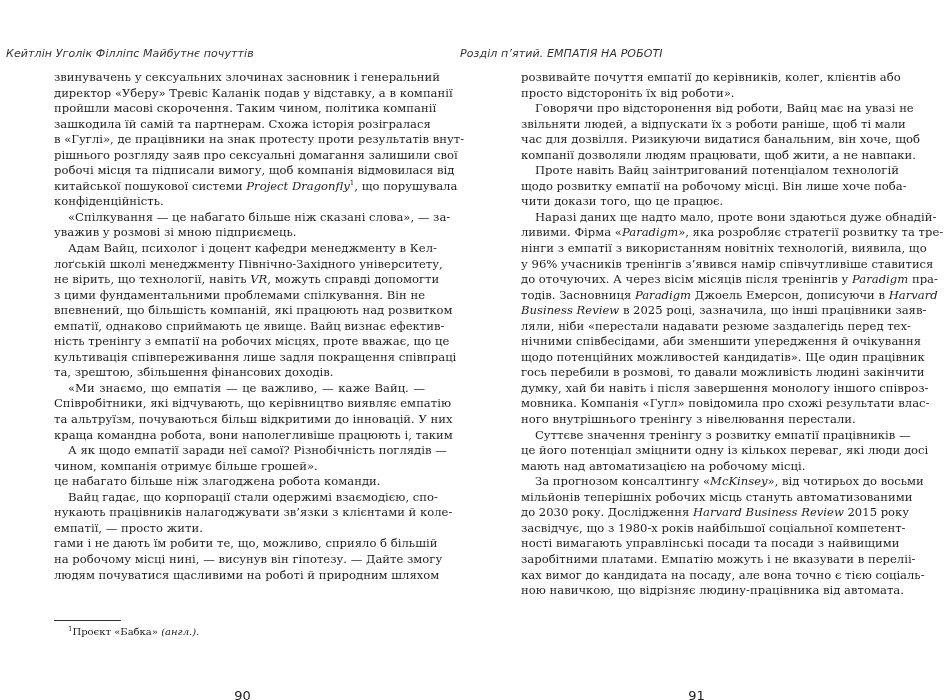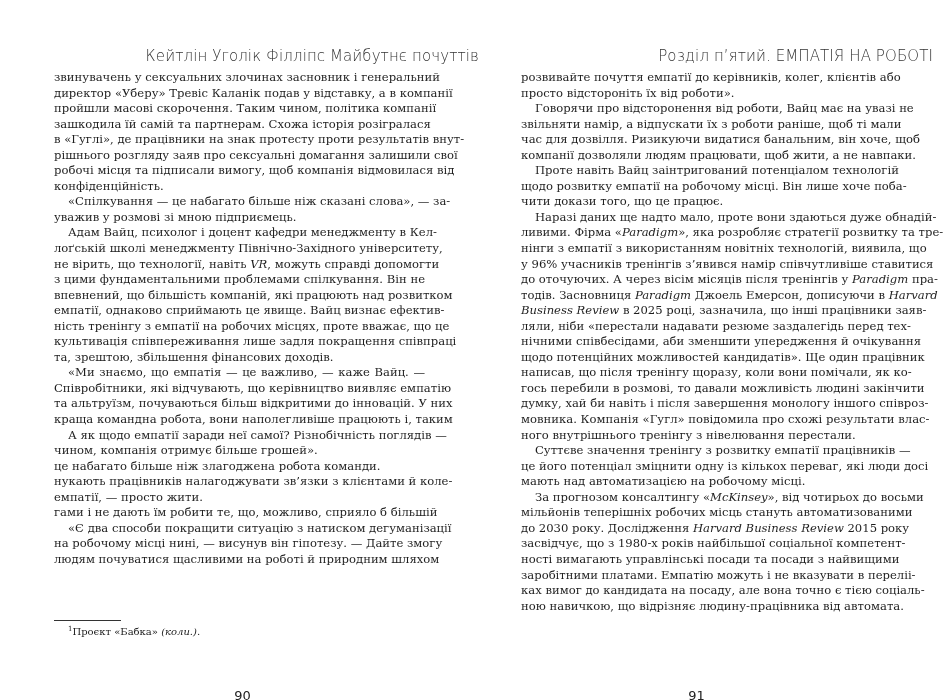--- a/index.html
+++ b/index.html
@@ -1,23 +1,23 @@
 <!DOCTYPE html>
 <html><head>
 <meta charset="utf-8">
 <style>
   html, body { margin: 0; padding: 0; background: #ffffff; }
   body { width: 946px; height: 700px; position: relative; overflow: hidden; color: #1e1e1e; }
   .page { position: absolute; top: 0; height: 700px; width: 473px; }
   .page.left { left: 0; }
   .page.right { left: 473px; }
   .running-head {
-    position: absolute; top: 47px; left: 0; width: 473px; text-align: right;
-    font-family: "DejaVu Sans", sans-serif; font-size: 15px; color: #333;
-    letter-spacing: 0.1px; font-weight: 300;
+    position: absolute; top: 47px; left: 0; width: 473px; text-align: left;
+    font-family: "DejaVu Sans", sans-serif; font-size: 11px; color: #333;
+    letter-spacing: 0.1px; font-weight: 300; font-style: italic;
   }
   .page.left .running-head { left: 6px; }
   .page.right .running-head { left: -13px; }
   .text-block {
     position: absolute; top: 70px; width: 371px;
     font-family: "DejaVu Serif", serif; font-size: 11.6px; line-height: 15.55px;
   }
   .page.left .text-block { left: 54px; }
   .page.right .text-block { left: 48px; }
   .line { white-space: nowrap; text-align: justify; text-align-last: justify; height: 15.55px; overflow: visible; }
@@ -41,76 +41,76 @@
 <div class="page left">
   <div class="running-head">Кейтлін Уголік Філліпс Майбутнє почуттів</div>
   <div class="text-block" id="left-text">
       <div class="line"><span>звинувачень у сексуальних злочинах засновник і генеральний</span></div>
       <div class="line"><span>директор «Уберу» Тревіс Каланік подав у відставку, а в компанії</span></div>
       <div class="line"><span>пройшли масові скорочення. Таким чином, політика компанії</span></div>
       <div class="line"><span>зашкодила їй самій та партнерам. Схожа історія розігралася</span></div>
       <div class="line"><span>в «Гуглі», де працівники на знак протесту проти результатів внут-</span></div>
       <div class="line"><span>рішнього розгляду заяв про сексуальні домагання залишили свої</span></div>
       <div class="line"><span>робочі місця та підписали вимогу, щоб компанія відмовилася від</span></div>
+      <div class="line"><span>китайської пошукової системи</span> <i>Project Dragonfly</i><sup>1</sup><span>, що порушувала</span></div>
       <div class="line last"><span>конфіденційність.</span></div>
       <div class="line indent"><span>«Спілкування — це набагато більше ніж сказані слова», — за-</span></div>
       <div class="line last"><span>уважив у розмові зі мною підприємець.</span></div>
       <div class="line indent"><span>Адам Вайц, психолог і доцент кафедри менеджменту в Кел-</span></div>
       <div class="line"><span>лоґській школі менеджменту Північно-Західного університету,</span></div>
       <div class="line"><span>не вірить, що технології, навіть</span> <i>VR</i><span>, можуть справді допомогти</span></div>
       <div class="line"><span>з цими фундаментальними проблемами спілкування. Він не</span></div>
       <div class="line"><span>впевнений, що більшість компаній, які працюють над розвитком</span></div>
       <div class="line"><span>емпатії, однаково сприймають це явище. Вайц визнає ефектив-</span></div>
       <div class="line"><span>ність тренінгу з емпатії на робочих місцях, проте вважає, що це</span></div>
       <div class="line"><span>культивація співпереживання лише задля покращення співпраці</span></div>
       <div class="line last"><span>та, зрештою, збільшення фінансових доходів.</span></div>
       <div class="line indent"><span>«Ми знаємо, що емпатія — це важливо, — каже Вайц. —</span></div>
       <div class="line"><span>Співробітники, які відчувають, що керівництво виявляє емпатію</span></div>
       <div class="line"><span>та альтруїзм, почуваються більш відкритими до інновацій. У них</span></div>
       <div class="line"><span>краща командна робота, вони наполегливіше працюють і, таким</span></div>
       <div class="line indent"><span>А як щодо емпатії заради неї самої? Різнобічність поглядів —</span></div>
       <div class="line last"><span>чином, компанія отримує більше грошей».</span></div>
       <div class="line last"><span>це набагато більше ніж злагоджена робота команди.</span></div>
+      <div class="line indent"><span>Вайц гадає, що корпорації стали одержимі взаємодією, спо-</span></div>
       <div class="line"><span>нукають працівників налагоджувати зв’язки з клієнтами й коле-</span></div>
       <div class="line last"><span>емпатії, — просто жити.</span></div>
       <div class="line"><span>гами і не дають їм робити те, що, можливо, сприяло б більшій</span></div>
-      <div class="line indent"><span>«Є два способи покращити ситуацію з натиском дегуманізації</span></div>
       <div class="line"><span>на робочому місці нині, — висунув він гіпотезу. — Дайте змогу</span></div>
       <div class="line"><span>людям почуватися щасливими на роботі й природним шляхом</span></div>
     </div>
   <div class="footnote-rule"></div>
   <div class="footnote">
-    <sup>1</sup><span>Проєкт «Бабка»</span> <i>(коли.).</i>
+    <sup>1</sup><span>Проєкт «Бабка»</span> <i>(англ.).</i>
   </div>
   <div class="page-number">90</div>
 </div>
 
 <div class="page right">
   <div class="running-head">Розділ п’ятий. ЕМПАТІЯ НА РОБОТІ</div>
   <div class="text-block" id="right-text">
       <div class="line"><span>розвивайте почуття емпатії до керівників, колег, клієнтів або</span></div>
       <div class="line last"><span>просто відстороніть їх від роботи».</span></div>
       <div class="line indent"><span>Говорячи про відсторонення від роботи, Вайц має на увазі не</span></div>
-      <div class="line"><span>звільняти намір, а відпускати їх з роботи раніше, щоб ті мали</span></div>
+      <div class="line"><span>звільняти людей, а відпускати їх з роботи раніше, щоб ті мали</span></div>
       <div class="line"><span>час для дозвілля. Ризикуючи видатися банальним, він хоче, щоб</span></div>
       <div class="line last"><span>компанії дозволяли людям працювати, щоб жити, а не навпаки.</span></div>
       <div class="line indent"><span>Проте навіть Вайц заінтригований потенціалом технологій</span></div>
       <div class="line"><span>щодо розвитку емпатії на робочому місці. Він лише хоче поба-</span></div>
       <div class="line last"><span>чити докази того, що це працює.</span></div>
       <div class="line indent"><span>Наразі даних ще надто мало, проте вони здаються дуже обнадій-</span></div>
       <div class="line"><span>ливими. Фірма «</span><i>Paradigm</i><span>», яка розробляє стратегії розвитку та тре-</span></div>
       <div class="line"><span>нінги з емпатії з використанням новітніх технологій, виявила, що</span></div>
       <div class="line"><span>у 96% учасників тренінгів з’явився намір співчутливіше ставитися</span></div>
       <div class="line"><span>до оточуючих. А через вісім місяців після тренінгів у</span> <i>Paradigm</i><span> пра-</span></div>
       <div class="line"><span>тодів. Засновниця</span> <i>Paradigm</i><span> Джоель Емерсон, дописуючи в</span> <i>Harvard</i></div>
       <div class="line"><i>Business Review</i><span> в 2025 році, зазначила, що інші працівники заяв-</span></div>
       <div class="line"><span>ляли, ніби «перестали надавати резюме заздалегідь перед тех-</span></div>
       <div class="line"><span>нічними співбесідами, аби зменшити упередження й очікування</span></div>
       <div class="line"><span>щодо потенційних можливостей кандидатів». Ще один працівник</span></div>
-      <div class="line"><span>написав, що після тренінгу щоразу, коли вони помічали, як ко-</span></div>
       <div class="line"><span>гось перебили в розмові, то давали можливість людині закінчити</span></div>
       <div class="line"><span>думку, хай би навіть і після завершення монологу іншого співроз-</span></div>
       <div class="line"><span>мовника. Компанія «Гугл» повідомила про схожі результати влас-</span></div>
       <div class="line last"><span>ного внутрішнього тренінгу з нівелювання перестали.</span></div>
       <div class="line indent"><span>Суттєве значення тренінгу з розвитку емпатії працівників —</span></div>
       <div class="line"><span>це його потенціал зміцнити одну із кількох переваг, які люди досі</span></div>
       <div class="line last"><span>мають над автоматизацією на робочому місці.</span></div>
       <div class="line indent"><span>За прогнозом консалтингу «</span><i>McKinsey</i><span>», від чотирьох до восьми</span></div>
       <div class="line"><span>мільйонів теперішніх робочих місць стануть автоматизованими</span></div>
       <div class="line"><span>до 2030 року. Дослідження</span> <i>Harvard Business Review</i><span> 2015 року</span></div>

